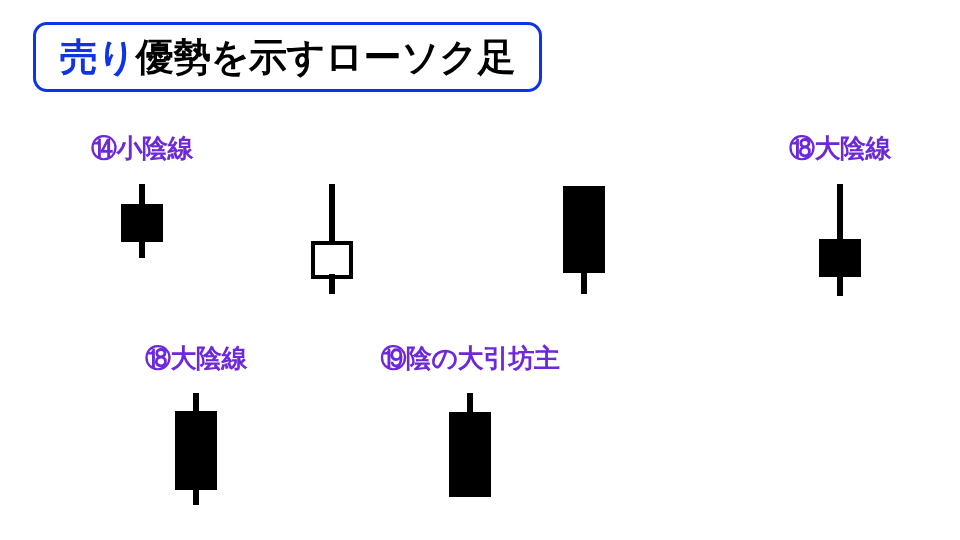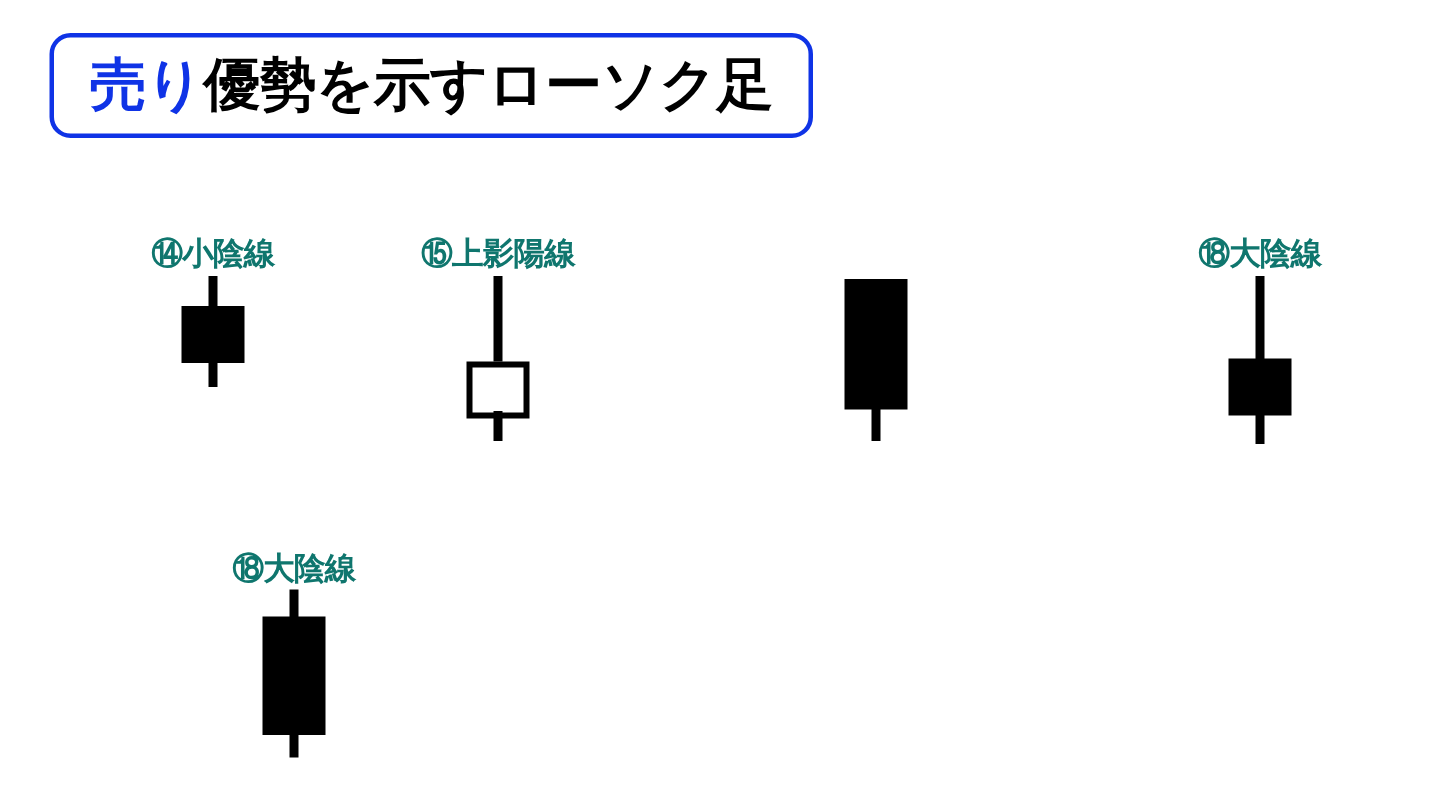--- a/index.html
+++ b/index.html
@@ -49,26 +49,25 @@
   
   .candle-group {
     position: absolute;
   }
   .candle-label {
     position: absolute;
     top: 0;
     left: 50%;
     transform: translateX(-50%);
     white-space: nowrap;
-    font-size: 21px;
+    font-size: 26px;
     font-weight: 700;
-    color: #0f766e;
+    color: #6d28d9;
     line-height: 1;
     letter-spacing: -0.5px;
-    margin-top: 24px;
   }
   .candle-art {
     position: absolute;
     left: 50%;
     transform: translateX(-50%);
   }
   .wick {
     position: absolute;
     left: 50%;
     transform: translateX(-50%);
@@ -102,21 +101,20 @@
   <div class="candle-group" style="left:14px; top:135px; width:256px; height:170px;">
     <div class="candle-label">⑭小陰線</div>
     <div class="candle-art" style="top:49px; width:42px; height:121px;">
       <div class="wick" style="top:0px; height:28px;"></div>
       <div class="body bearish" style="top:20px; width:42px; height:38px;"></div>
       <div class="wick" style="top:52px; height:22px;"></div>
     </div>
   </div>
 
   <div class="candle-group" style="left:204px; top:135px; width:256px; height:170px;">
-    <div class="candle-label">⑮上影陽線</div>
     <div class="candle-art" style="top:49px; width:42px; height:121px;">
       <div class="wick" style="top:0px; height:62px;"></div>
       <div class="body bullish" style="top:57px; width:42px; height:38px;"></div>
       <div class="wick" style="top:90px; height:20px;"></div>
     </div>
   </div>
 
   <div class="candle-group" style="left:436px; top:135px; width:296px; height:170px;">
     <div class="candle-art" style="top:49px; width:42px; height:121px;">
       <div class="body bearish" style="top:2px; width:42px; height:87px;"></div>
@@ -135,15 +133,22 @@
 
   <div class="candle-group" style="left:68px; top:345px; width:256px; height:175px;">
     <div class="candle-label">⑱大陰線</div>
     <div class="candle-art" style="top:48px; width:42px; height:125px;">
       <div class="wick" style="top:0px; height:26px;"></div>
       <div class="body bearish" style="top:18px; width:42px; height:79px;"></div>
       <div class="wick" style="top:92px; height:20px;"></div>
     </div>
   </div>
 
+  <div class="candle-group" style="left:352px; top:345px; width:236px; height:175px;">
+    <div class="candle-label">⑲陰の大引坊主</div>
+    <div class="candle-art" style="top:48px; width:42px; height:125px;">
+      <div class="wick" style="top:0px; height:26px;"></div>
+      <div class="body bearish" style="top:19px; width:42px; height:85px;"></div>
+    </div>
+  </div>
 
 
 </div>
 
 </body></html>

